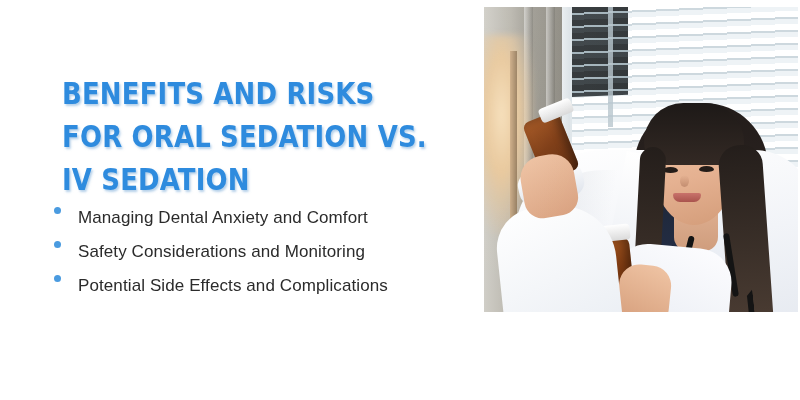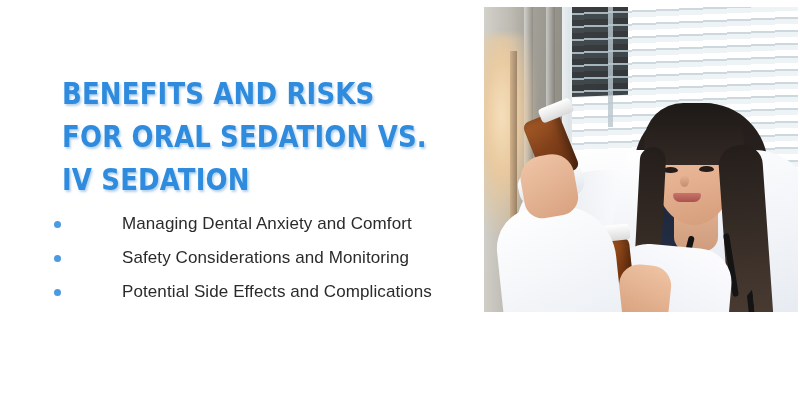--- a/index.html
+++ b/index.html
@@ -14,21 +14,21 @@
   .headline{position:absolute;left:50px;top:72px;width:400px;
             color:#2E8BDE;
             font-family:"DejaVu Sans Condensed","Liberation Sans Narrow","Liberation Sans",sans-serif;
             font-weight:700;font-size:31px;line-height:43px;
             letter-spacing:0.2px;text-transform:uppercase;
             transform:scaleX(.93);transform-origin:left top;
             text-shadow:1.5px 2px 2.5px rgba(120,170,215,.55);
             white-space:pre-line;}
 
   .bullets{position:absolute;left:42px;top:207px;width:420px;list-style:none;margin:0;padding:0;}
-  .bullet-row{position:relative;display:flex;align-items:center;height:34px;gap:44px;}
+  .bullet-row{position:relative;display:flex;align-items:flex-start;height:34px;}
   .dot{width:7px;height:7px;border-radius:50%;background:#4A9BE0;flex:0 0 auto;margin-right:17px;}
   .bullet-text{color:#2b2b2b;font-size:17px;line-height:22px;letter-spacing:.1px;
                font-family:"Liberation Sans","DejaVu Sans",sans-serif;}
 
   
   .photo{position:absolute;left:472px;top:7px;width:314px;height:393px;overflow:hidden;background:#e9eef1;}
 
   
   .wall{position:absolute;inset:0;background:#dfe6ea;}
   .blinds{position:absolute;left:88px;top:0;width:226px;height:260px;

